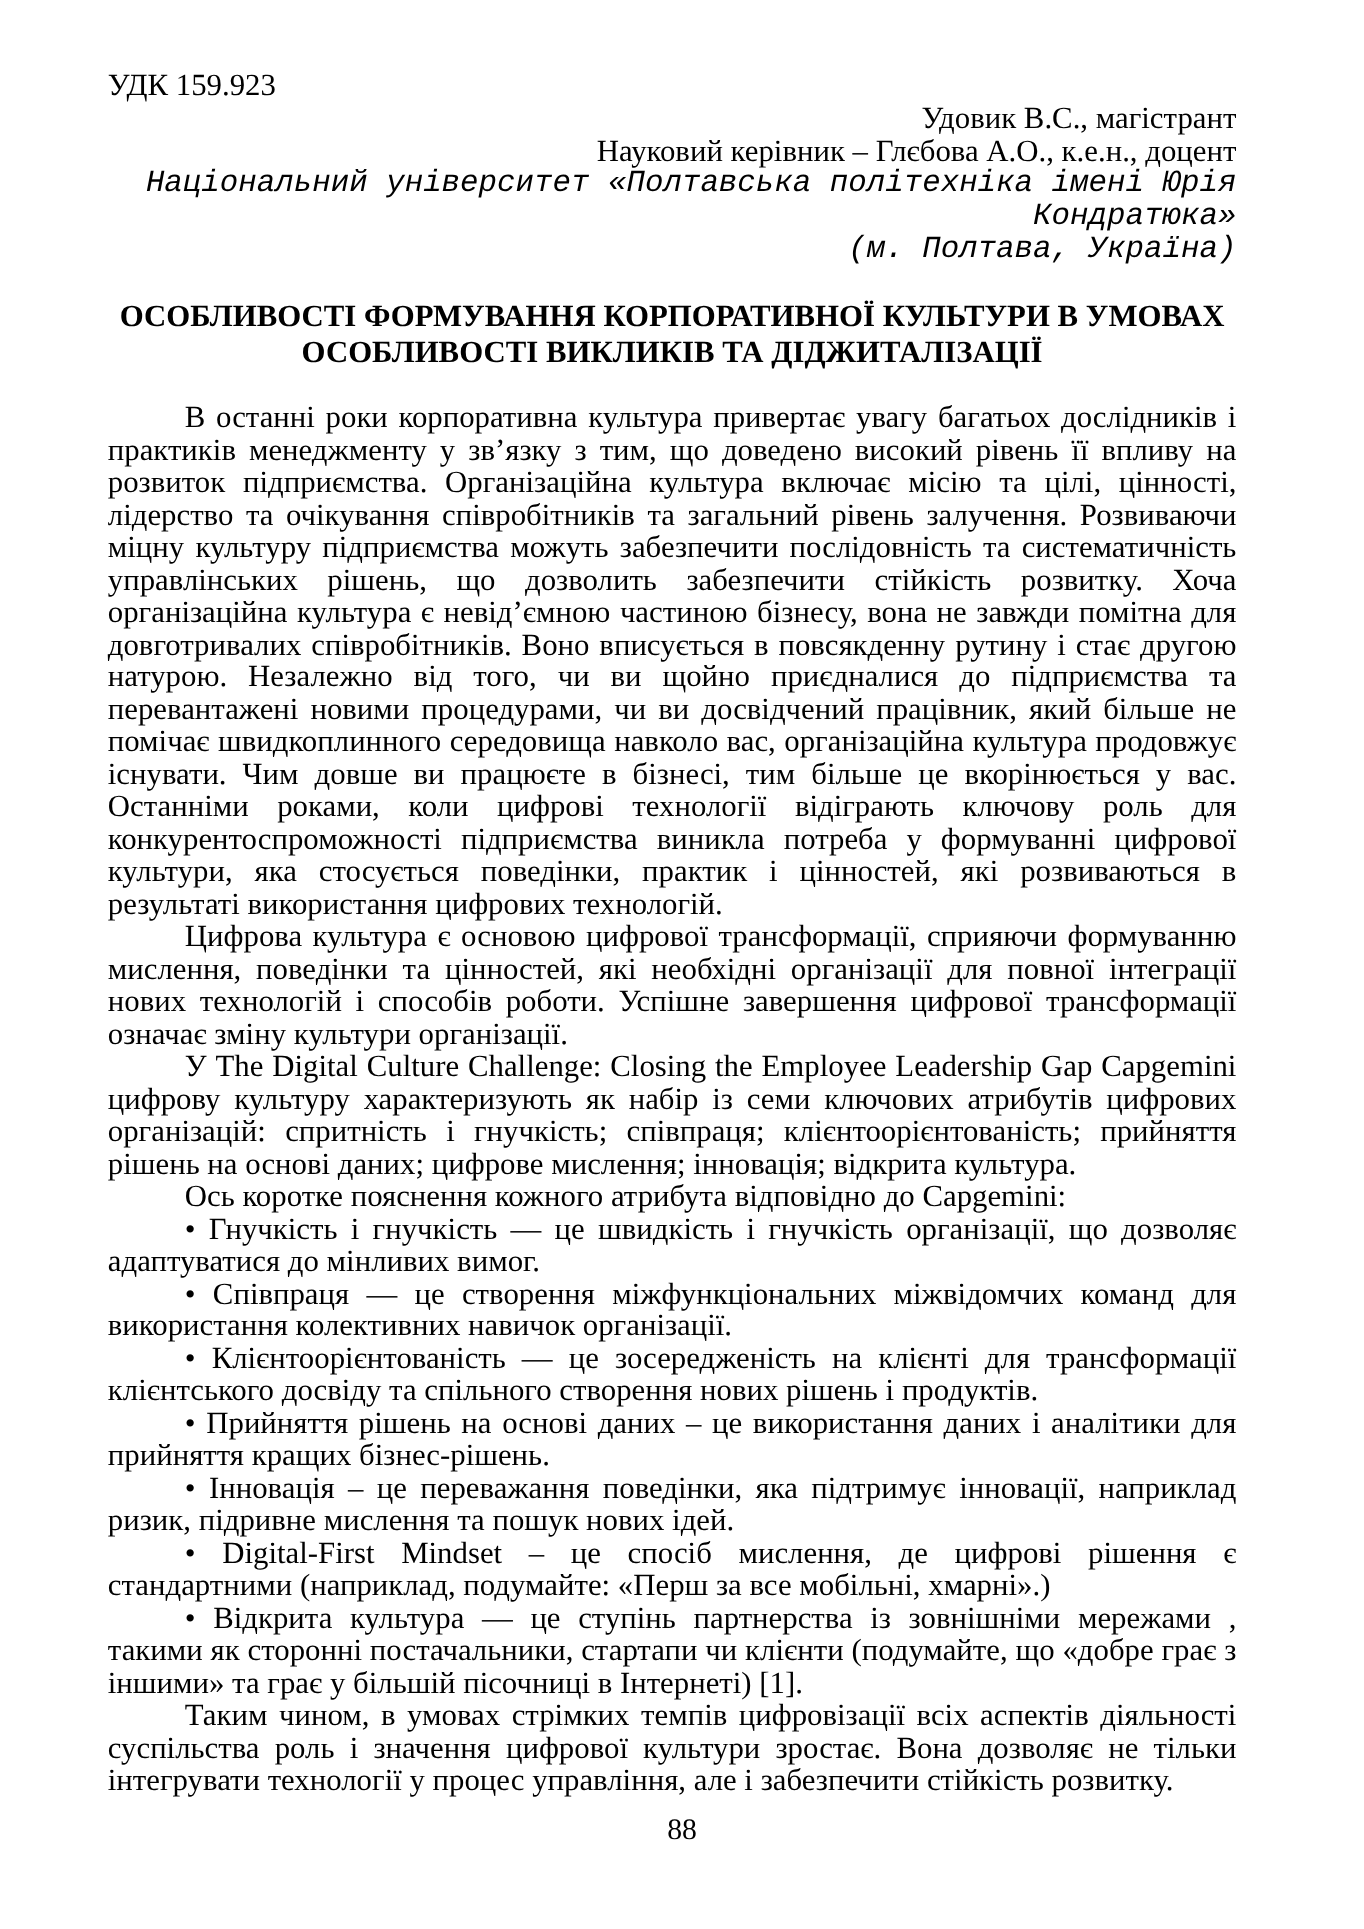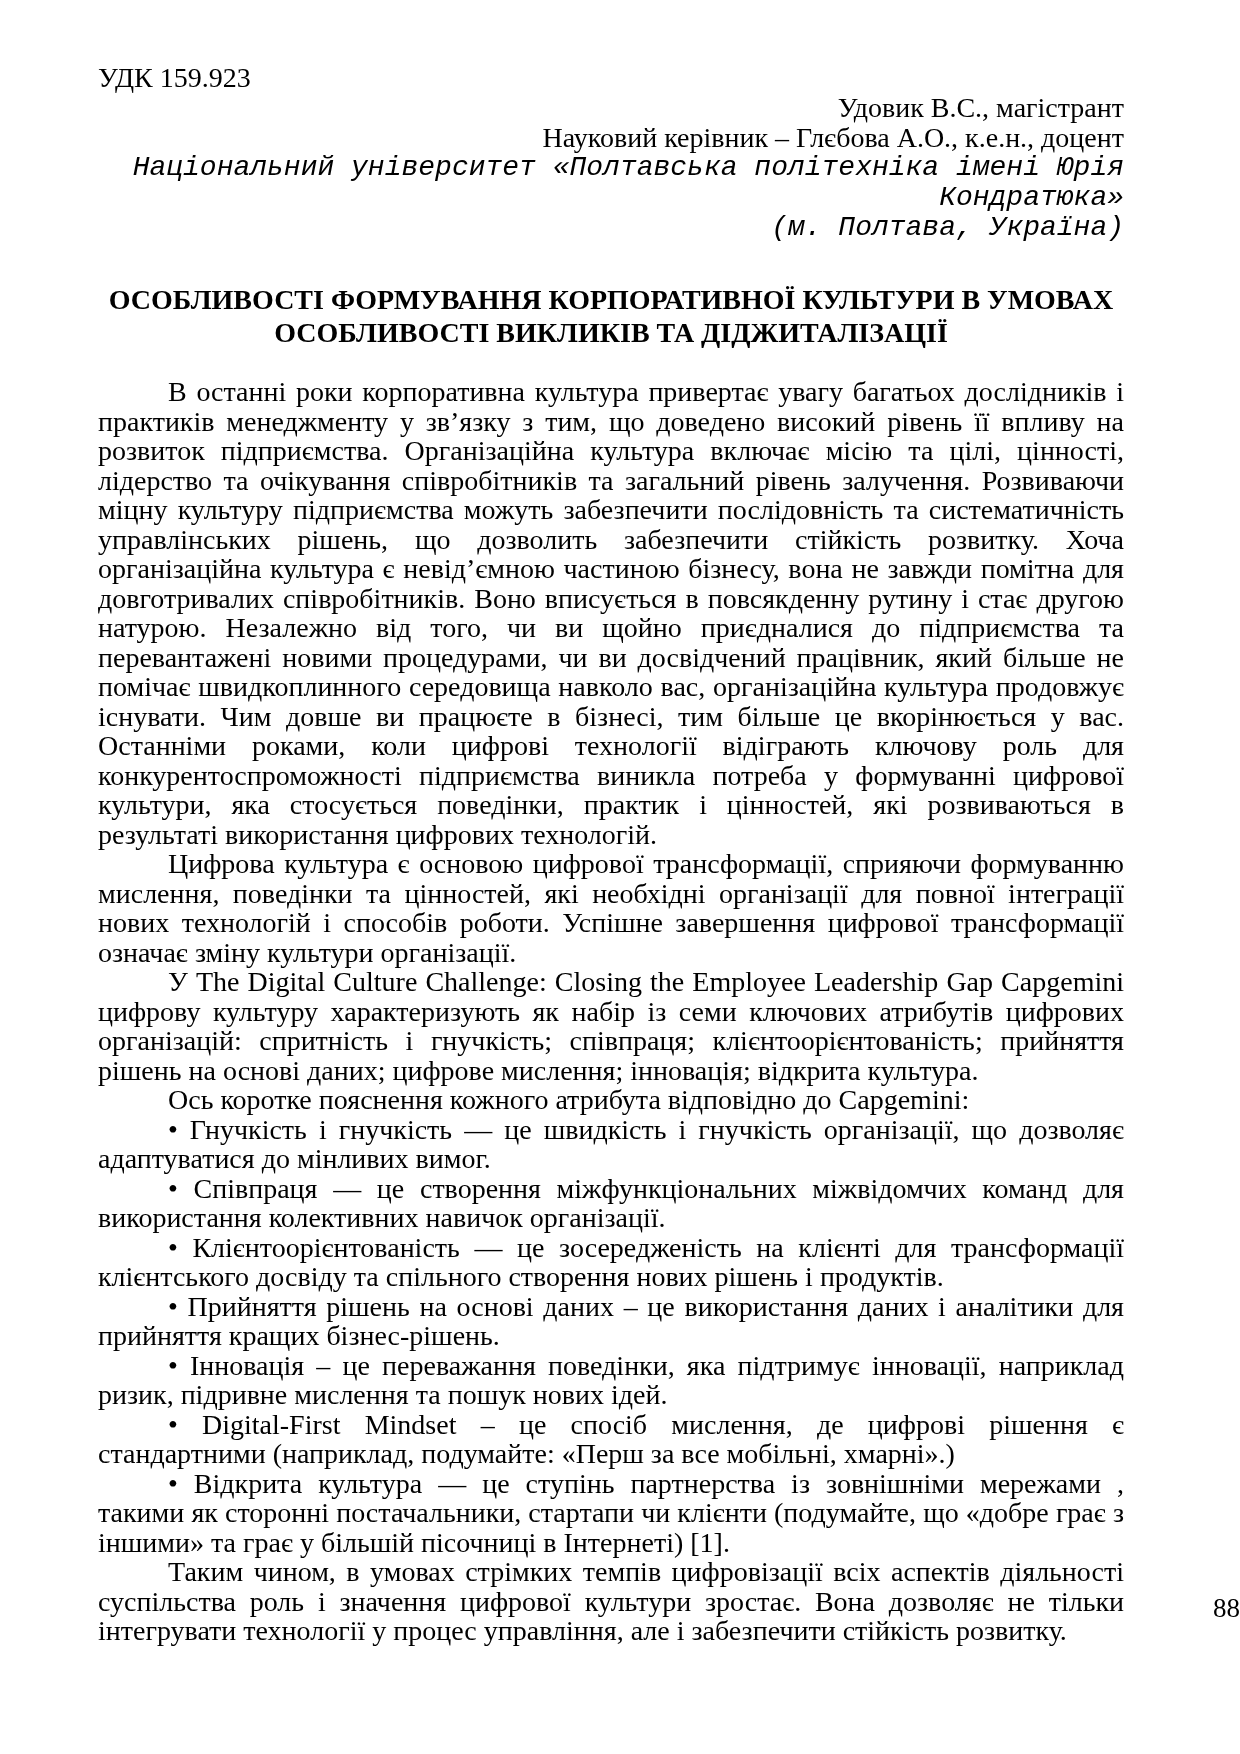--- a/index.html
+++ b/index.html
@@ -28,35 +28,35 @@
     font-size: 28px;
     line-height: 30px;
     text-align: right;
   }
   .italic { font-style: italic; font-family: Liberation Mono, monospace; }
   .title {
     font-size: 28px;
     line-height: 33px;
     font-weight: bold;
     text-align: center;
-    margin-top: 40px;
+    margin-top: 28px;
     margin-bottom: 28px;
   }
   .body-text .para {
     font-size: 28px;
     line-height: 29.5px;
     text-align: justify;
     text-indent: 70px;
   }
   .page-number {
     position: absolute;
     left: 0;
     right: 0;
-    top: 1593px;
-    text-align: right;
+    top: 1648px;
+    text-align: center;
     font-size: 27px;
     line-height: 30px;
   }
 </style>
 </head>
 <body>
 
 <div class="page">
 
   <div class="udc">УДК 159.923</div>

